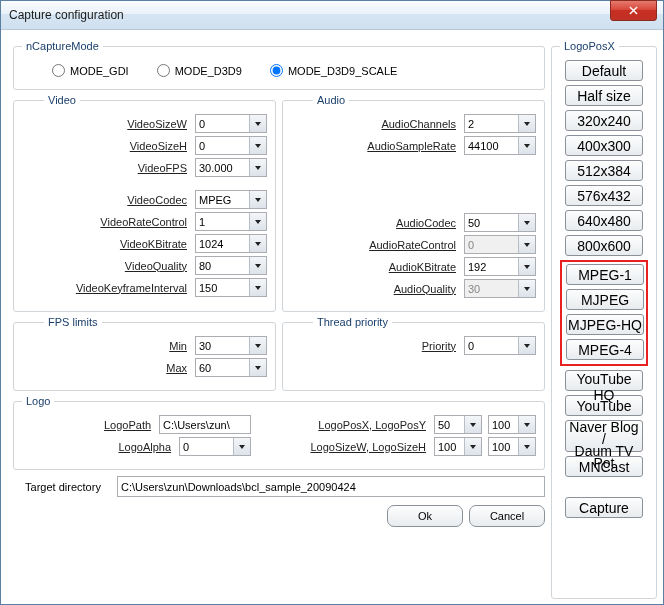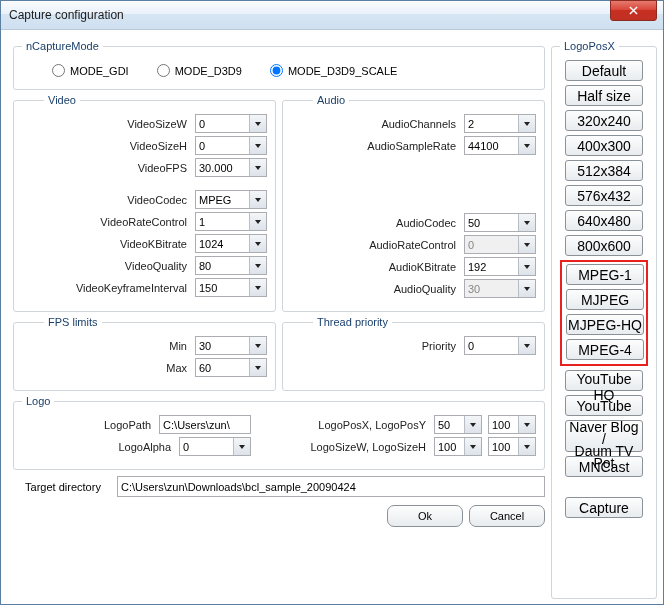--- a/index.html
+++ b/index.html
@@ -12,21 +12,21 @@
 .left-col { flex:1; display:flex; flex-direction:column; gap:4px; }
 .right-col { width:100px; }
 fieldset { border:1px solid #d0d5da; border-radius:3px; margin:0; padding:8px 8px 10px 8px; position:relative; }
 legend { padding:0 4px; color:#1a3f6b; font-size:11px; }
 .mode-row { display:flex; gap:28px; padding:4px 0 2px 30px; align-items:center; }
 .radio-item { display:flex; align-items:center; gap:5px; }
 input[type=radio] { margin:0; }
 .two-col { display:flex; gap:6px; }
 .two-col fieldset { flex:1;padding-left:30px; }
 .field-row { display:flex; align-items:center; margin-bottom:3px; gap:6px; }
-.field-row .lbl { flex:1; text-align:right; color:#222; padding-right:2px; }
+.field-row .lbl { flex:1; text-align:right; color:#222; padding-right:2px;text-decoration:underline; }
 .combo { position:relative; display:inline-block; }
 .combo input, .txt-in { height:19px; border:1px solid #abadb3; padding:1px 3px; font-size:11px; font-family:inherit; box-sizing:border-box; background:#fff; }
 .combo input { padding-right:18px; }
 .combo input[disabled] { background:#f0f0f0; color:#888; }
 .combo .arrow-btn { position:absolute; right:1px; top:1px; width:16px; height:17px; background:linear-gradient(to bottom,#f4f6f8,#dde3ea); border-left:1px solid #b8bec6; display:flex; align-items:center; justify-content:center; cursor:pointer; }
 .combo .arrow-btn:after { content:""; border-left:3px solid transparent; border-right:3px solid transparent; border-top:4px solid #222; }
 .w70 input { width:72px; }
 .w45 input { width:48px; }
 .preset-fs { height:100%; box-sizing:border-box; }
 .preset-btn { display:block; width:78px; height:21px; margin:0 auto 4px auto; background:linear-gradient(to bottom,#fdfdfd,#e8ecef); border:1px solid #8b9199; border-radius:3px; font-size:14px; font-family:inherit; cursor:pointer; padding:0; }

